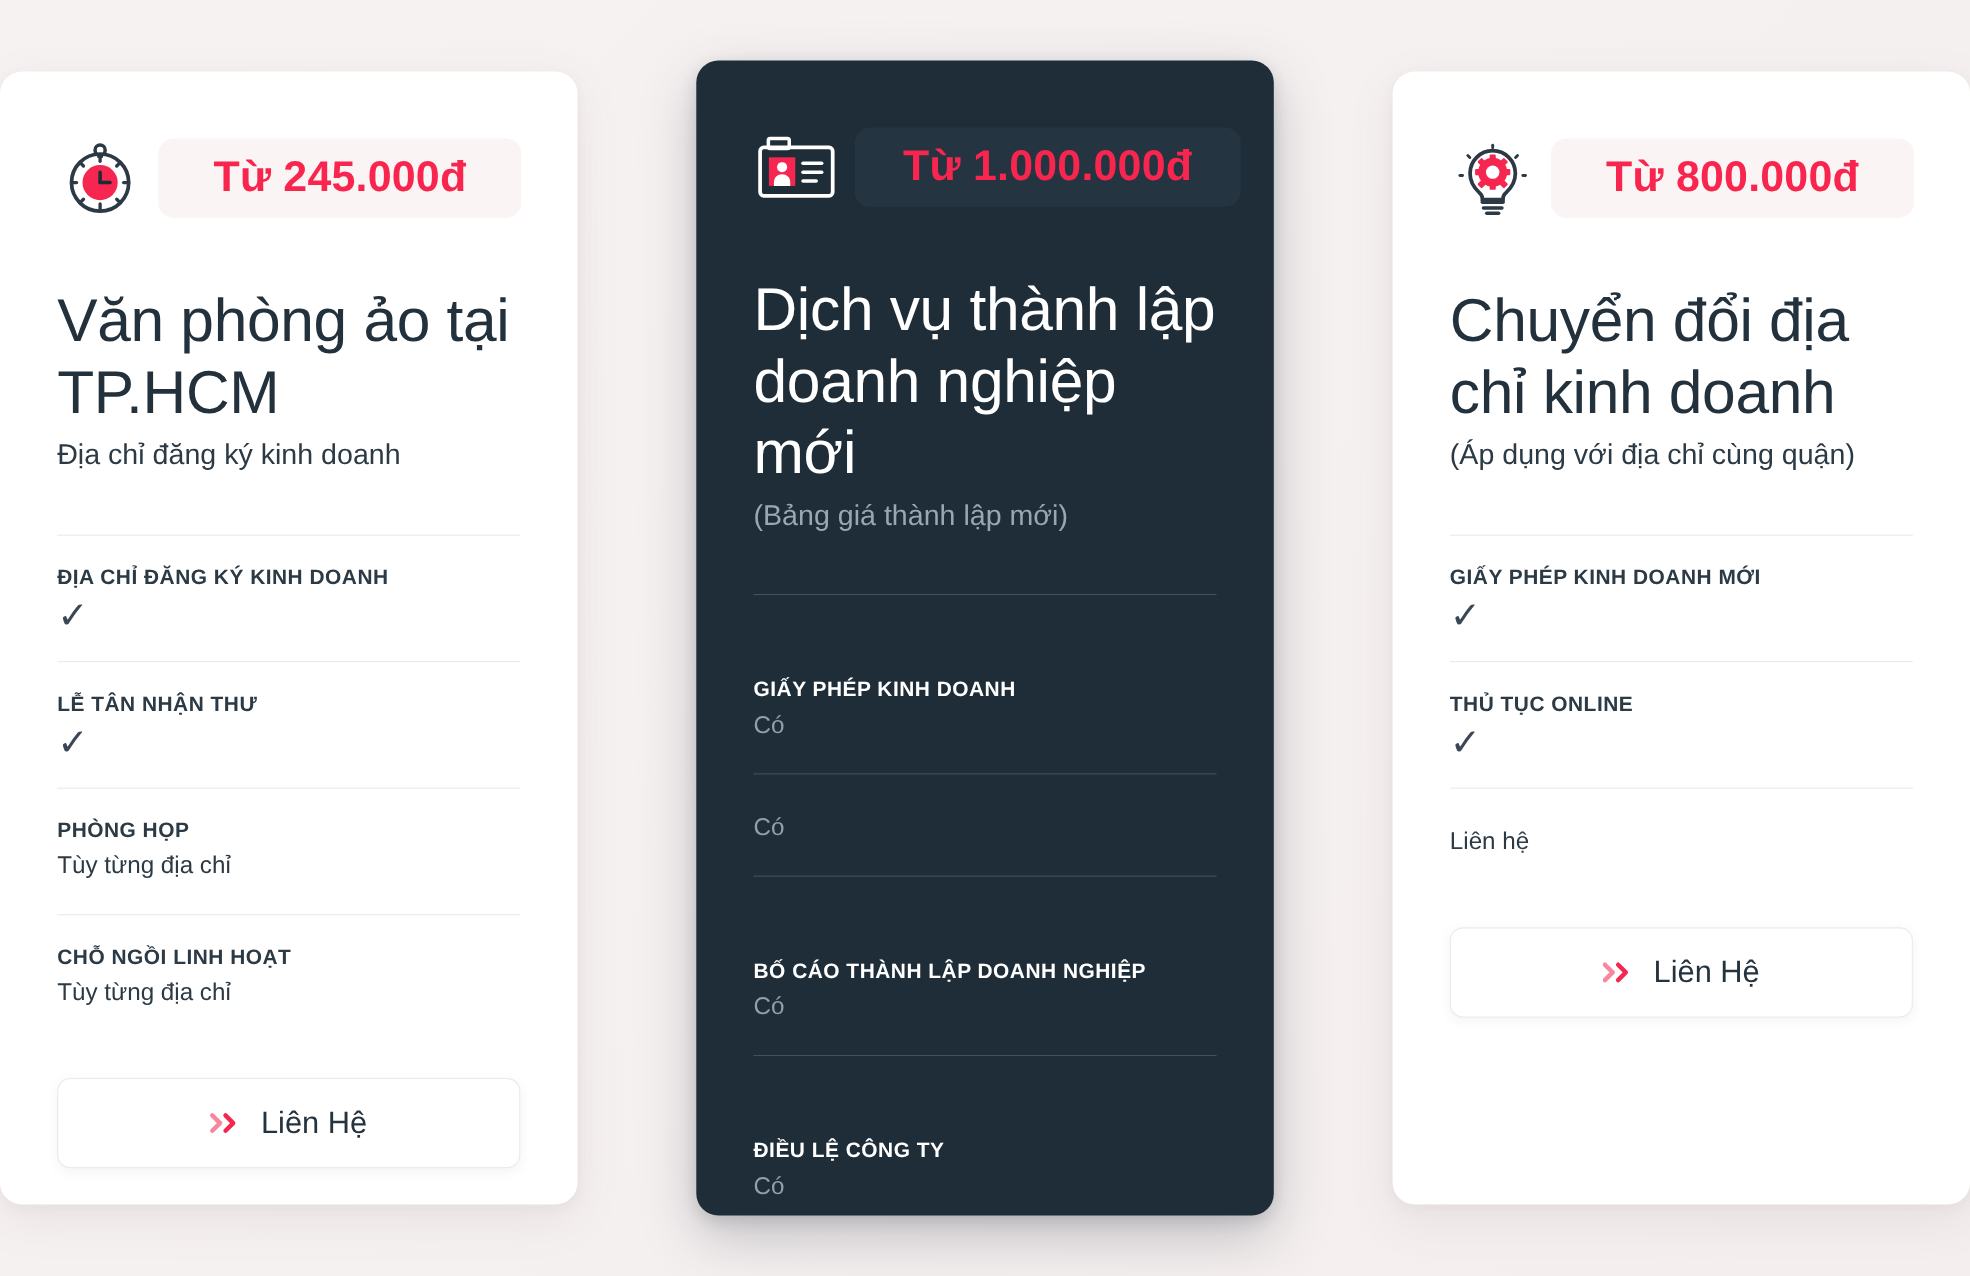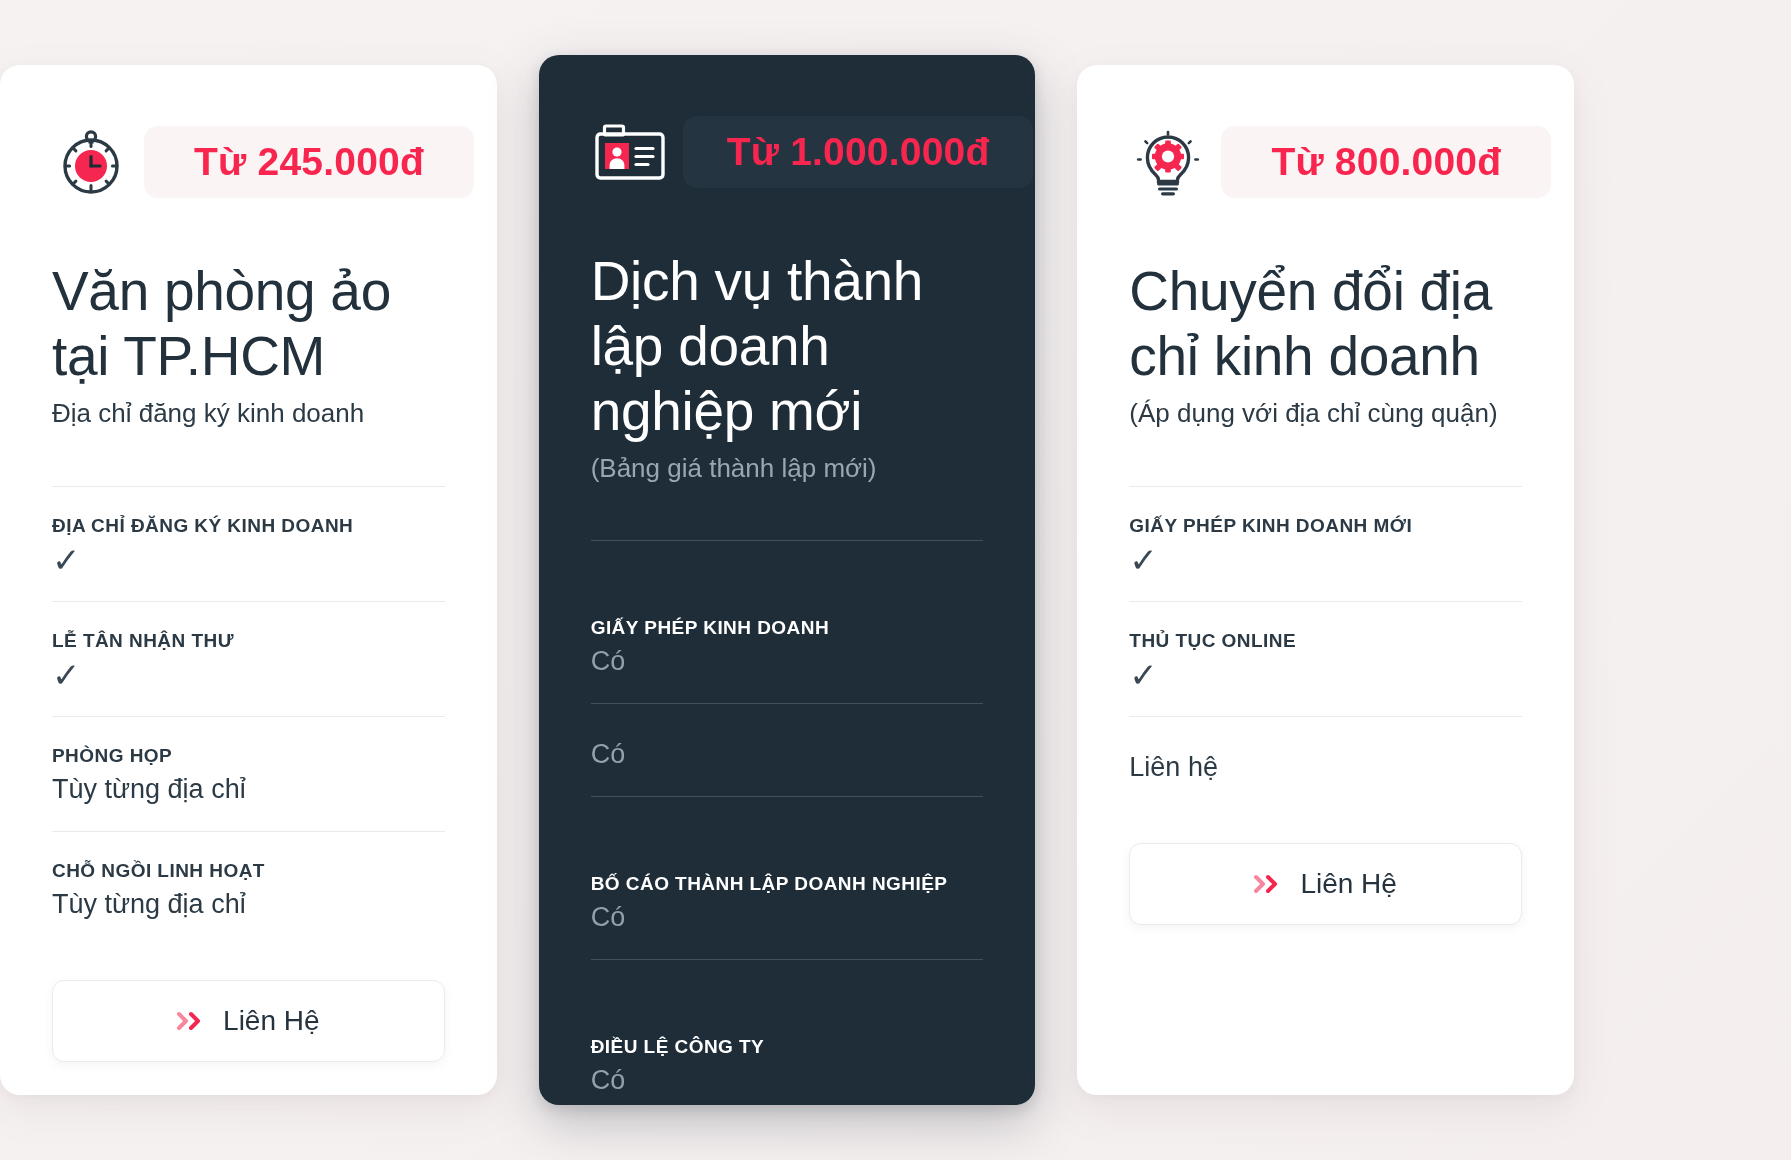--- a/index.html
+++ b/index.html
@@ -13,25 +13,25 @@
   body {
     background: linear-gradient(135deg, #f7f2f2 0%, #f6f1f1 40%, #f4eeee 100%);
     font-family: "Liberation Sans", sans-serif;
     -webkit-font-smoothing: antialiased;
   }
 
   .cards-row {
     position: absolute;
     top: 0;
     left: 0;
-    width: 1574px;
+    width: 1791px;
     height: 1160px;
     display: flex;
     align-items: center;
-    justify-content: flex-end;
+    justify-content: space-between;
     gap: 42px;
     border-radius: 32px;
   }
 
   .card {
     position: relative;
     width: 525px;
     border-radius: 20px;
     overflow: hidden;
     padding: 52px 52px 0 52px;
@@ -126,21 +126,21 @@
     font-size: 19px;
     font-weight: 700;
     letter-spacing: 0.45px;
     color: #2b3a45;
     text-transform: uppercase;
   }
   .card--featured .feature-label { color: #ffffff; margin-top: 48px; }
 
   .feature-value {
     margin-top: 6px;
-    font-size: 27px;
+    font-size: 22px;
     line-height: 1.25;
     color: #2b3a45;
     min-height: 36px;
   }
   .card--featured .feature-value { color: #93a0ab; }
 
   .feature-value.is-check {
     font-size: 34px;
     line-height: 1;
     font-weight: 400;

